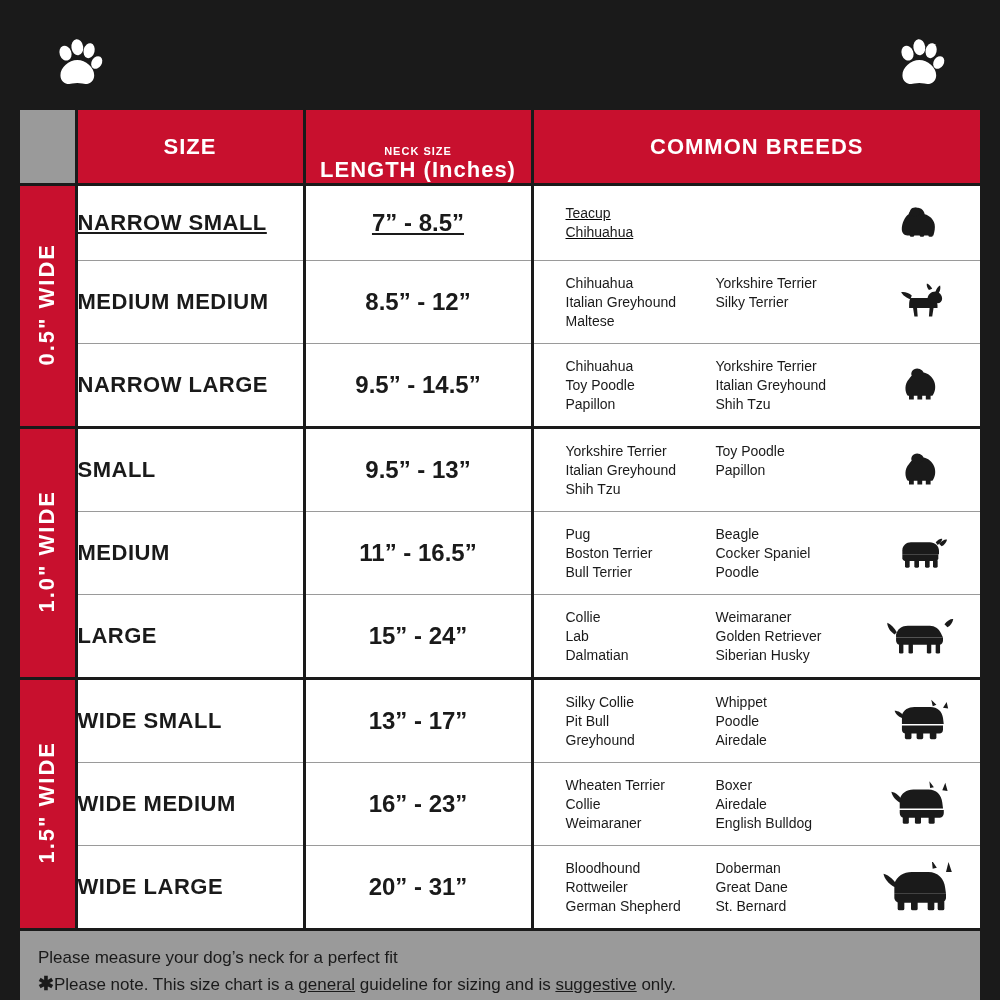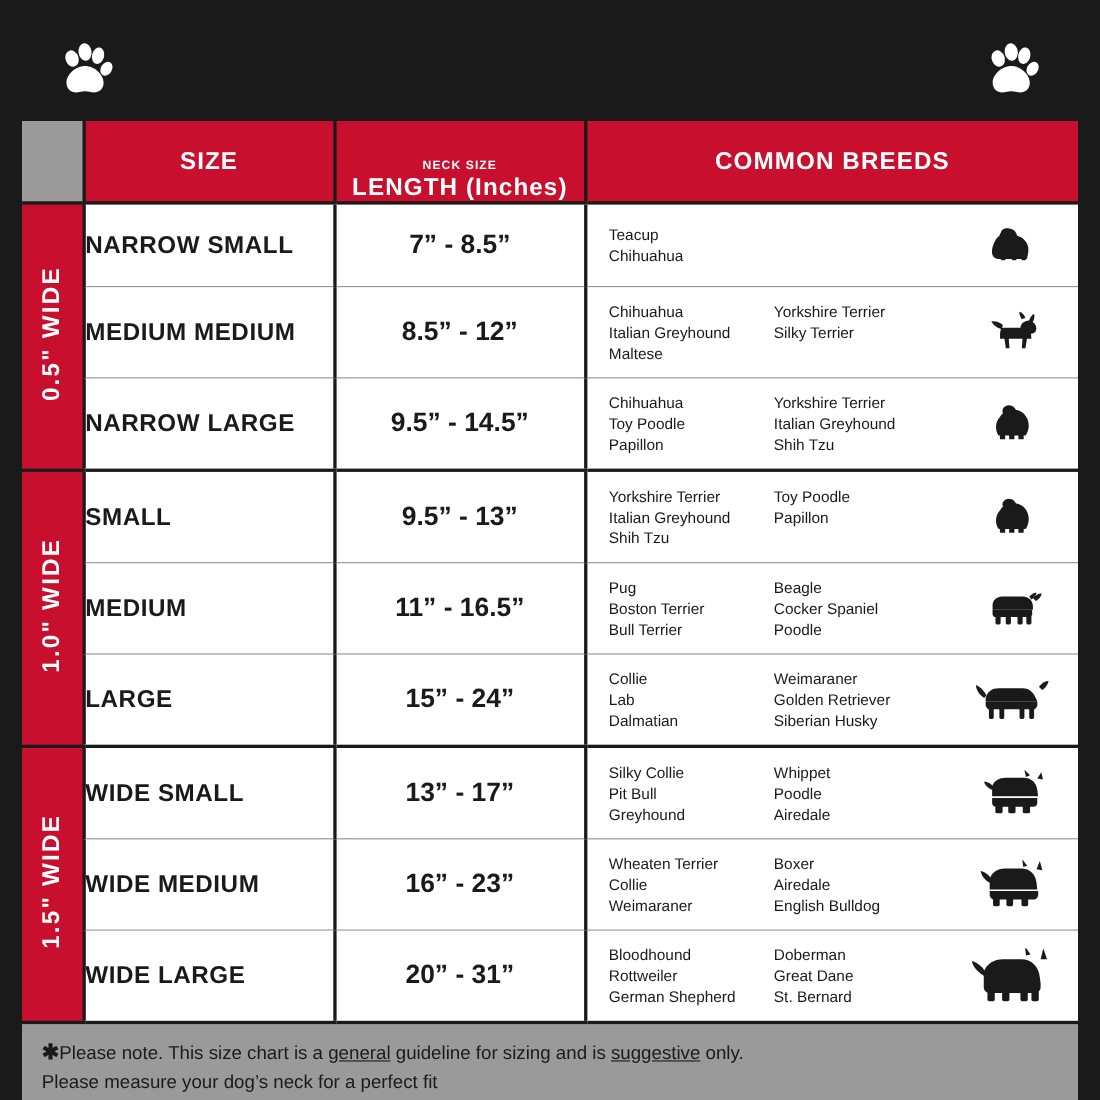--- a/index.html
+++ b/index.html
@@ -136,21 +136,21 @@
   .length-val {
     font-size: 24px;
     font-weight: bold;
     color: #1a1a1a;
     text-align: center;
   }
 
   .breeds-wrap {
     display: flex;
     align-items: center;
-    padding: 6px 0 6px 4px;
+    padding: 6px 0 6px 16px;
     height: 100%;
     box-sizing: border-box;
   }
   .breeds-cols {
     display: flex;
     flex: 1;
     padding-left: 16px;
   }
   .breed-col {
     width: 150px;
@@ -162,21 +162,21 @@
   .dog-slot {
     width: 110px;
     display: flex;
     align-items: center;
     justify-content: center;
     padding-right: 4px;
   }
   .dog-slot svg { display: block; }
 
   
-  .r-narrow { height: 74px; }
+  .r-narrow { height: 74px; text-decoration: underline; }
   .r-tall  { height: 82px; }
 
   
   .footer {
     background: #9a9a9a;
     color: #1a1a1a;
     width: 960px;
     box-sizing: border-box;
     padding: 14px 18px 16px 18px;
     font-size: 17px;
@@ -535,19 +535,19 @@
               </svg>
             </div>
           </div>
         </td>
       </tr>
 
     </tbody>
   </table>
 
   <div class="footer">
+    <div>Please measure your dog’s neck for a perfect fit</div>
     <div>
       <span class="star">✱</span><span>Please note. This size chart is a </span><u>general</u><span> guideline for sizing and is </span><u>suggestive</u><span> only.</span>
     </div>
-    <div>Please measure your dog’s neck for a perfect fit</div>
   </div>
 
 </div>
 
 </body></html>

